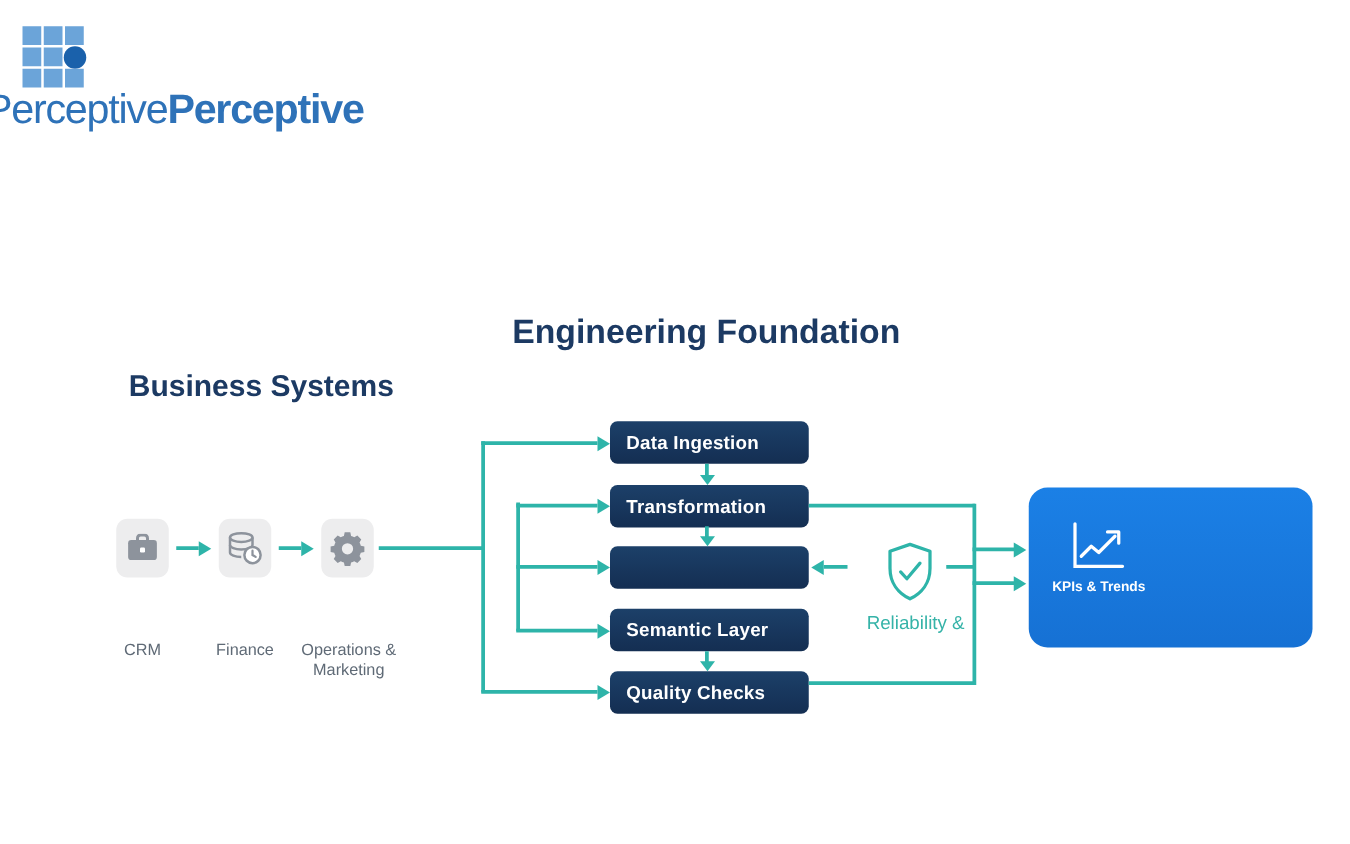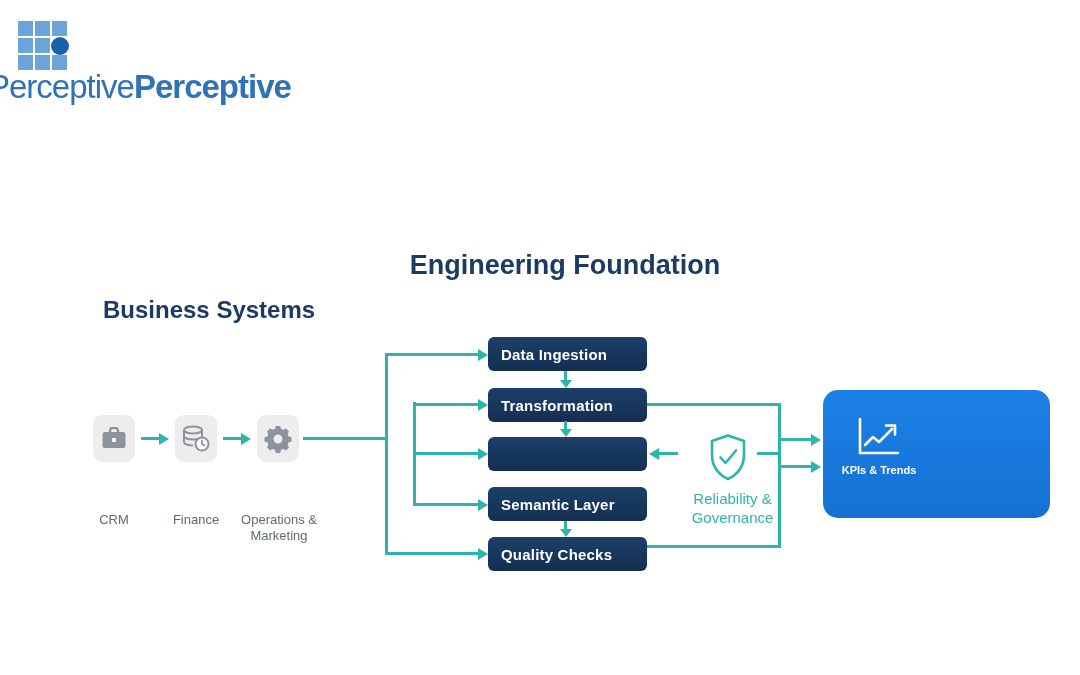--- a/index.html
+++ b/index.html
@@ -176,21 +176,20 @@
   <div class="hl" style="left:757px;top:451.5px;width:23px"></div>
   <div class="hl" style="left:659px;top:451.5px;width:19px"></div>
   <div class="al" style="left:649px;top:447.5px"></div>
 
   <svg style="position:absolute;left:708px;top:433px" width="40" height="49" viewBox="0 0 40 49">
     <path d="M20 2.5 36 8v13.5C36 33 29.5 41.5 20 46 10.5 41.5 4 33 4 21.5V8z" fill="none" stroke="#2eb4a9" stroke-width="2.6" stroke-linejoin="round"></path>
     <path d="M12.5 24.5l5 5.5L28 17.5" fill="none" stroke="#2eb4a9" stroke-width="2.6" stroke-linecap="round" stroke-linejoin="round"></path>
   </svg>
   <div class="gov-label">
     <div>Reliability &amp;</div>
-    <div>Governance</div>
   </div>
 
   <div class="card">
     <div class="card-col w1">
       <div class="card-ico">
         <svg width="48" height="42" viewBox="0 0 48 42">
           <path d="M5 3v34h38" fill="none" stroke="#ffffff" stroke-width="2.6" stroke-linecap="round"></path>
           <path d="M10 29l8-8 6 5 13-13" fill="none" stroke="#ffffff" stroke-width="2.6" stroke-linecap="round" stroke-linejoin="round"></path>
           <path d="M31 9.5h9v9" fill="none" stroke="#ffffff" stroke-width="2.6" stroke-linecap="round" stroke-linejoin="round"></path>
         </svg>

